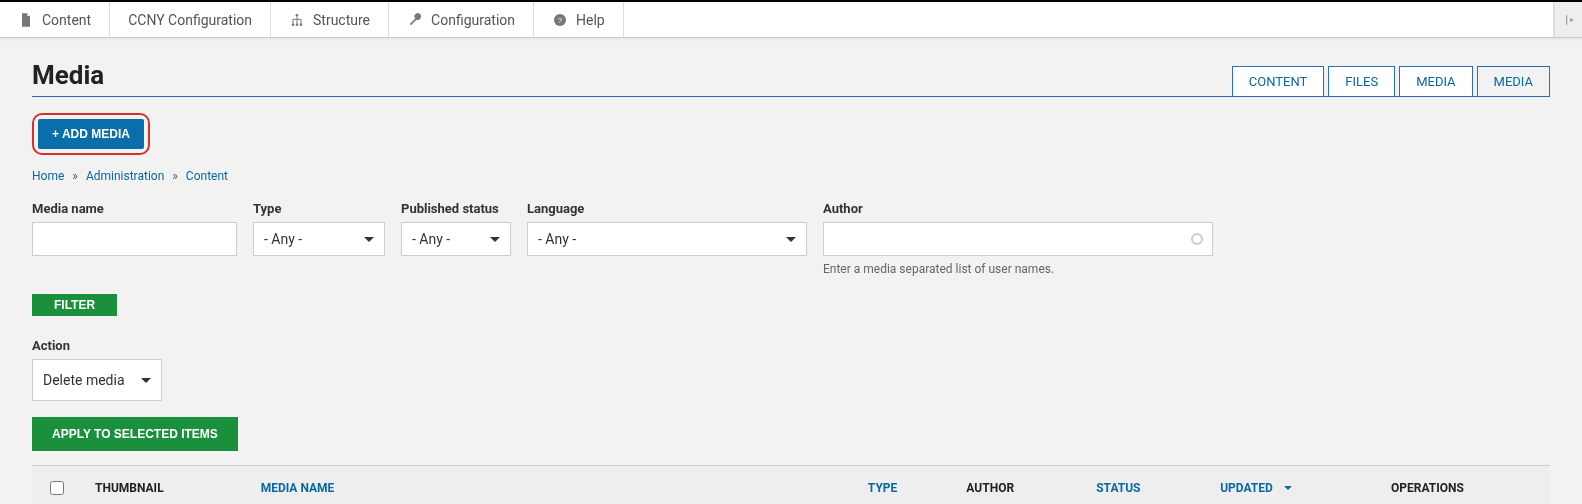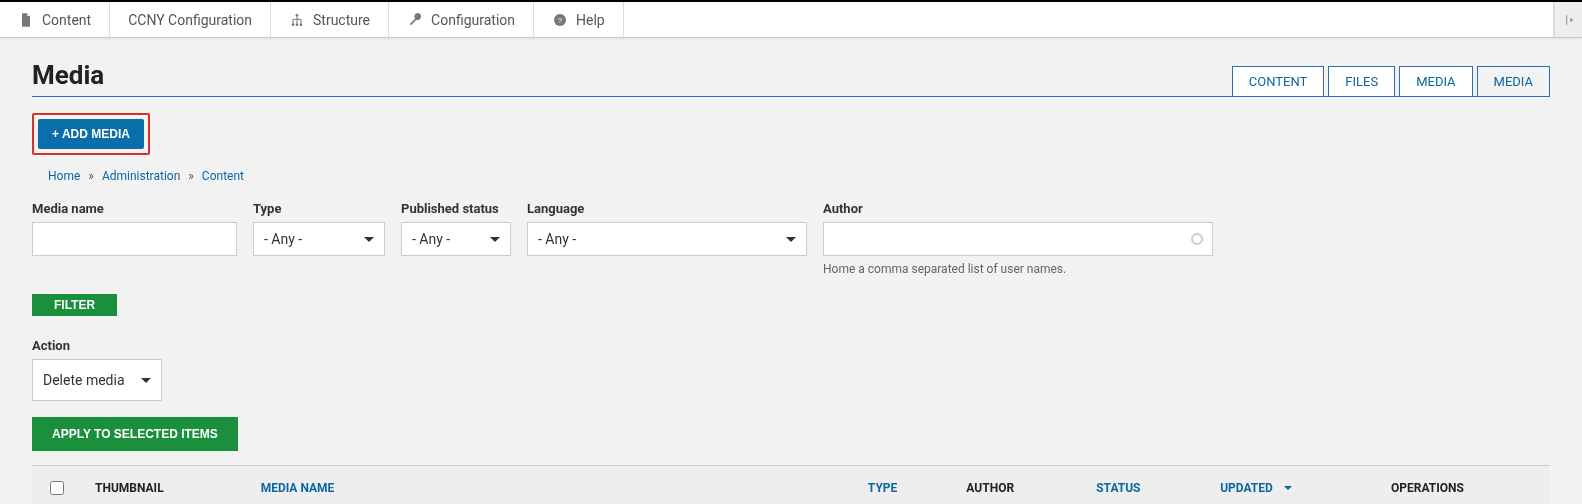--- a/index.html
+++ b/index.html
@@ -66,23 +66,23 @@
     padding:8px 14px;
     font-weight:700;
     font-size:12px;
     cursor:pointer;
     border-radius:2px;
   }
   .highlight-box {
     display:inline-block;
     border:2px solid #d93025;
     padding:4px;
-    border-radius:2px;
-  }
-  .breadcrumb { font-size:12px; color:#555; margin:14px 16px 18px; }
+    border-radius:10px;
+  }
+  .breadcrumb { font-size:12px; color:#555; margin:14px 0 18px; }
   .breadcrumb a { color:#0968a2; text-decoration:none; }
   .breadcrumb .sep { margin: 0 5px; }
   .filters { display:flex; gap:16px; flex-wrap:wrap; margin-bottom:18px;}
   .field { display:flex; flex-direction:column; }
   .field label { font-size:13px; font-weight:700; color:#333; margin-bottom:6px;}
   .field input[type=text] {
     height:34px; border:1px solid #ccc; background:#fff; padding:4px 8px; font-size:14px;
   }
   .field .select {
     height:34px; border:1px solid #ccc; background:#fff; padding:0 28px 0 10px;
@@ -229,21 +229,21 @@
       <div class="select w-lang">
           <span>- Any -</span>
         </div>
     </div>
     <div class="field">
       <label>Author</label>
       <div class="author-input">
         <input type="text" class="w-author" value="" style="">
         <span class="spinner"></span>
       </div>
-      <div class="hint">Home a comma separated list of user names.</div>
+      <div class="hint">Enter a media separated list of user names.</div>
     </div>
   </div>
 
   <button class="filter-btn">FILTER</button>
 
   <div class="action-section">
     <div style="font-size:13px;font-weight:700;">Action</div>
     <div class="action-select">
         <span>Delete media</span>
       </div>

